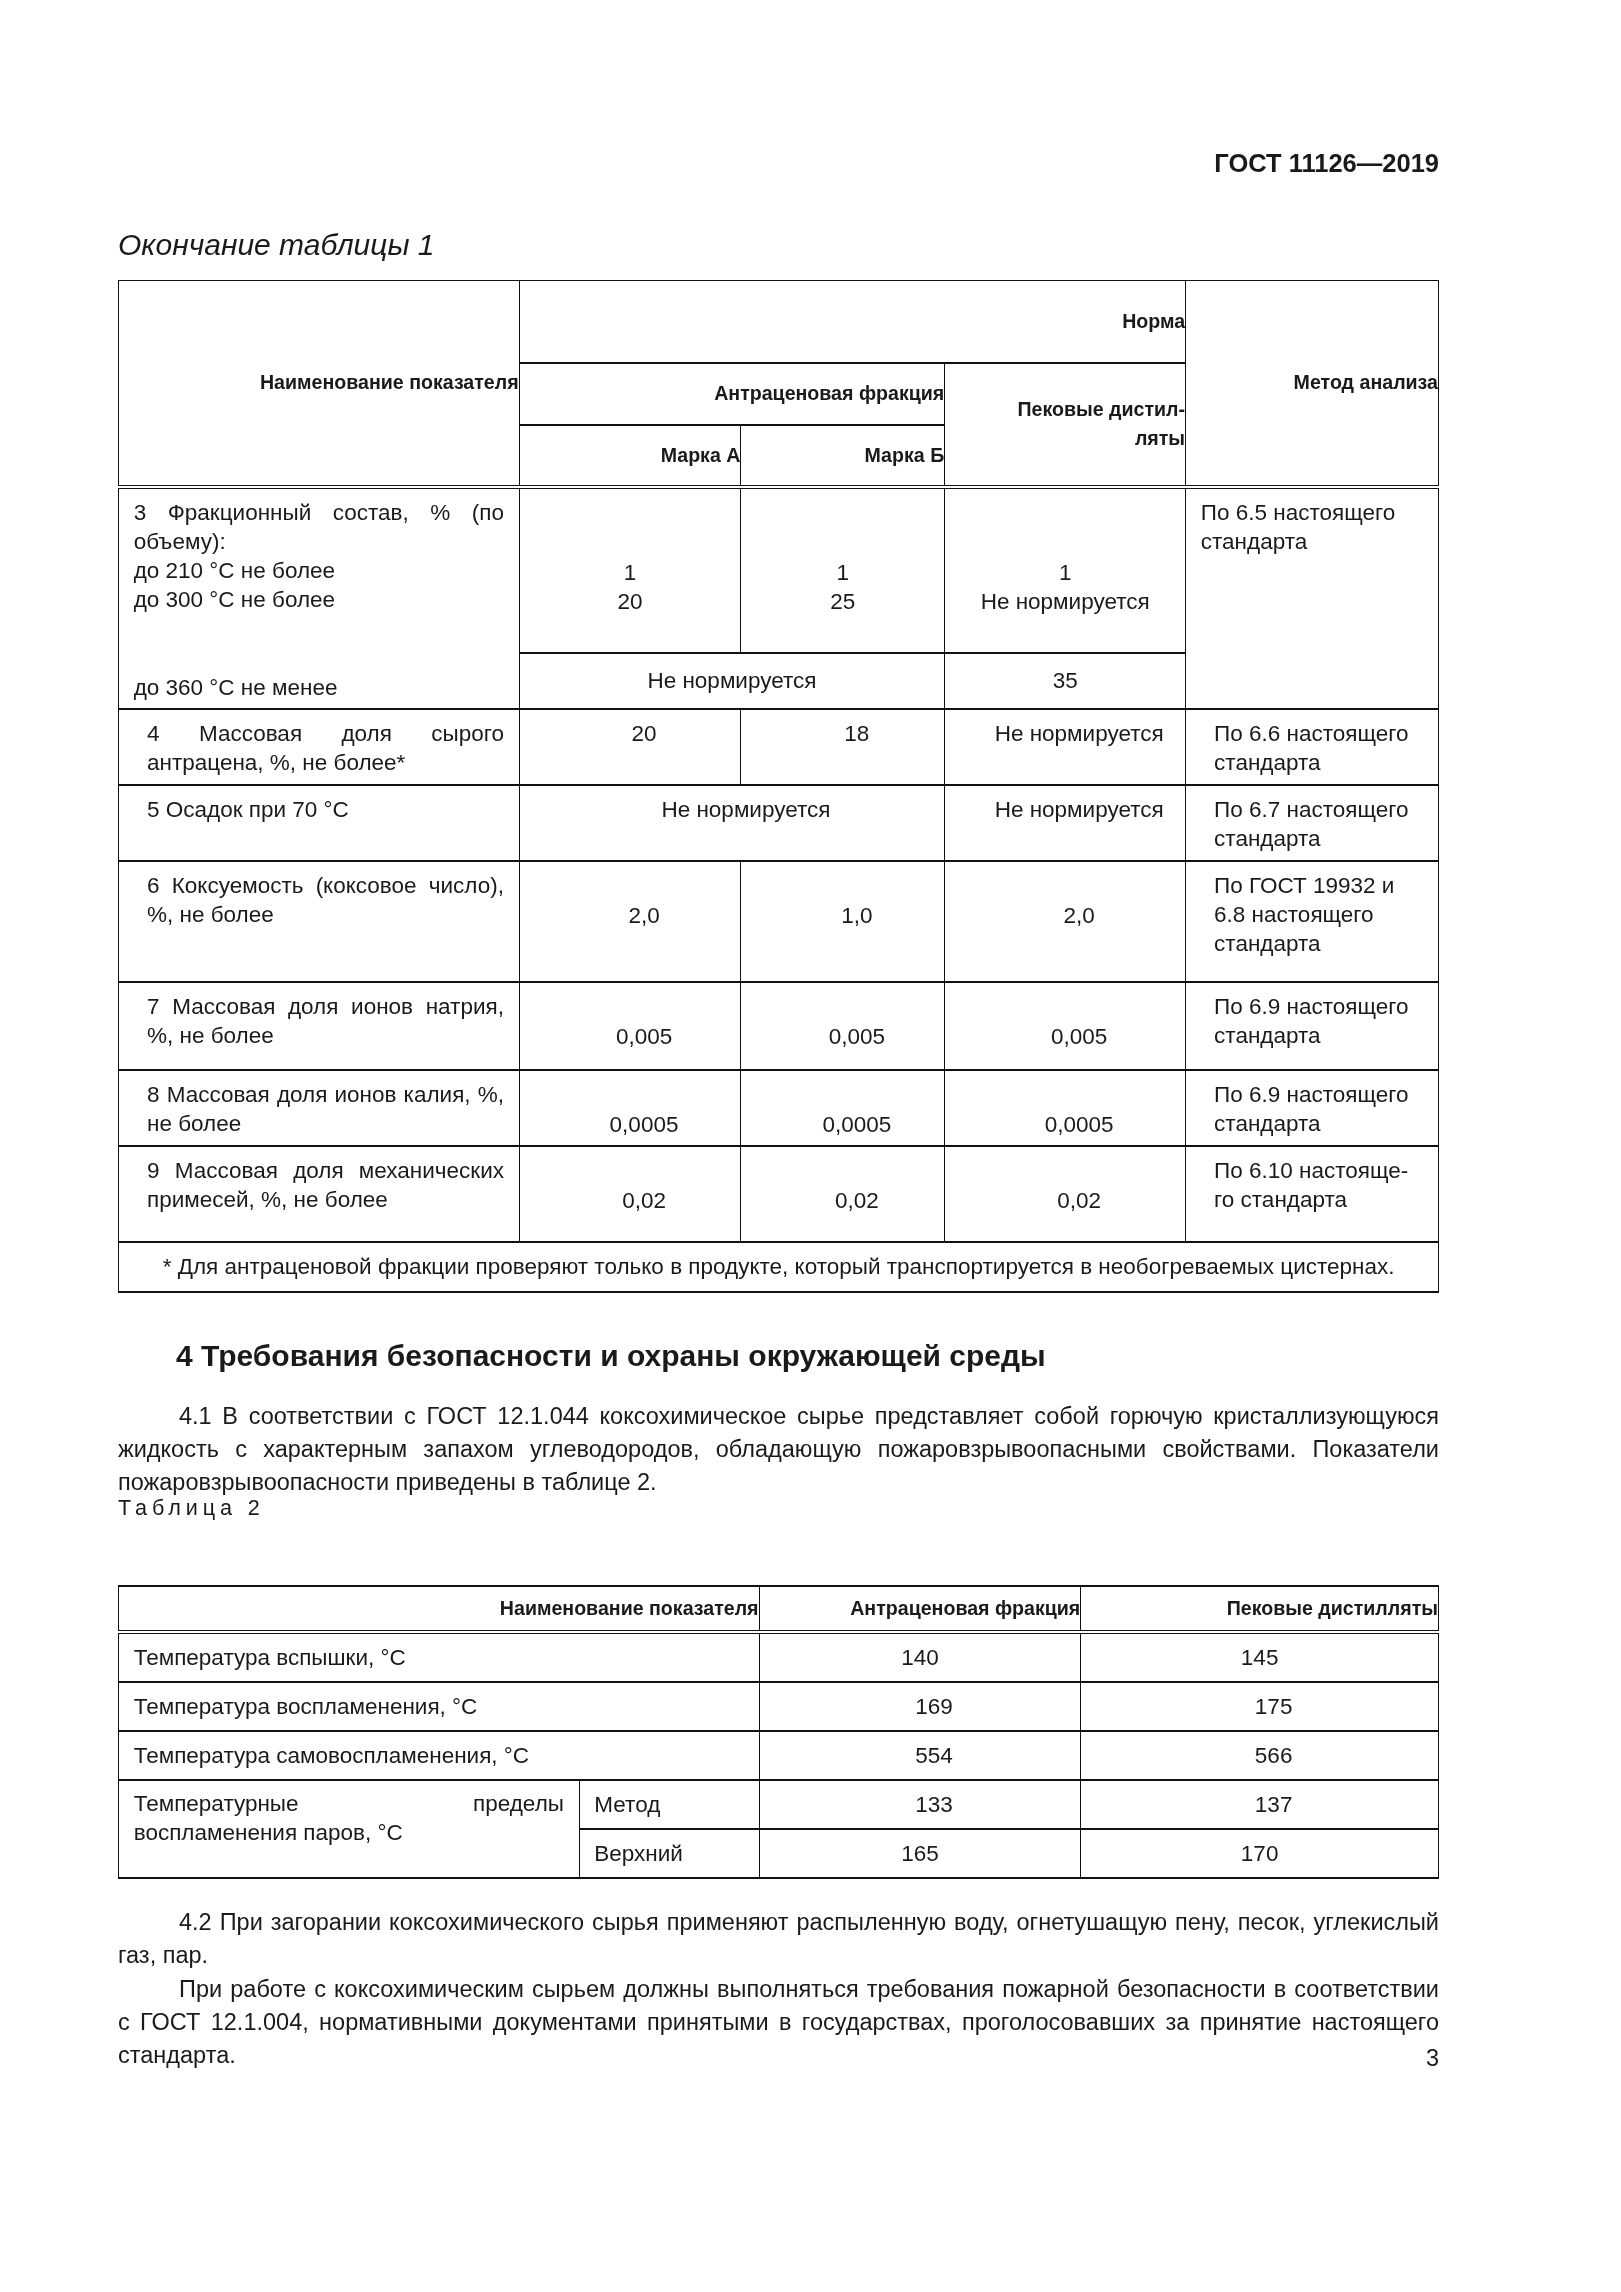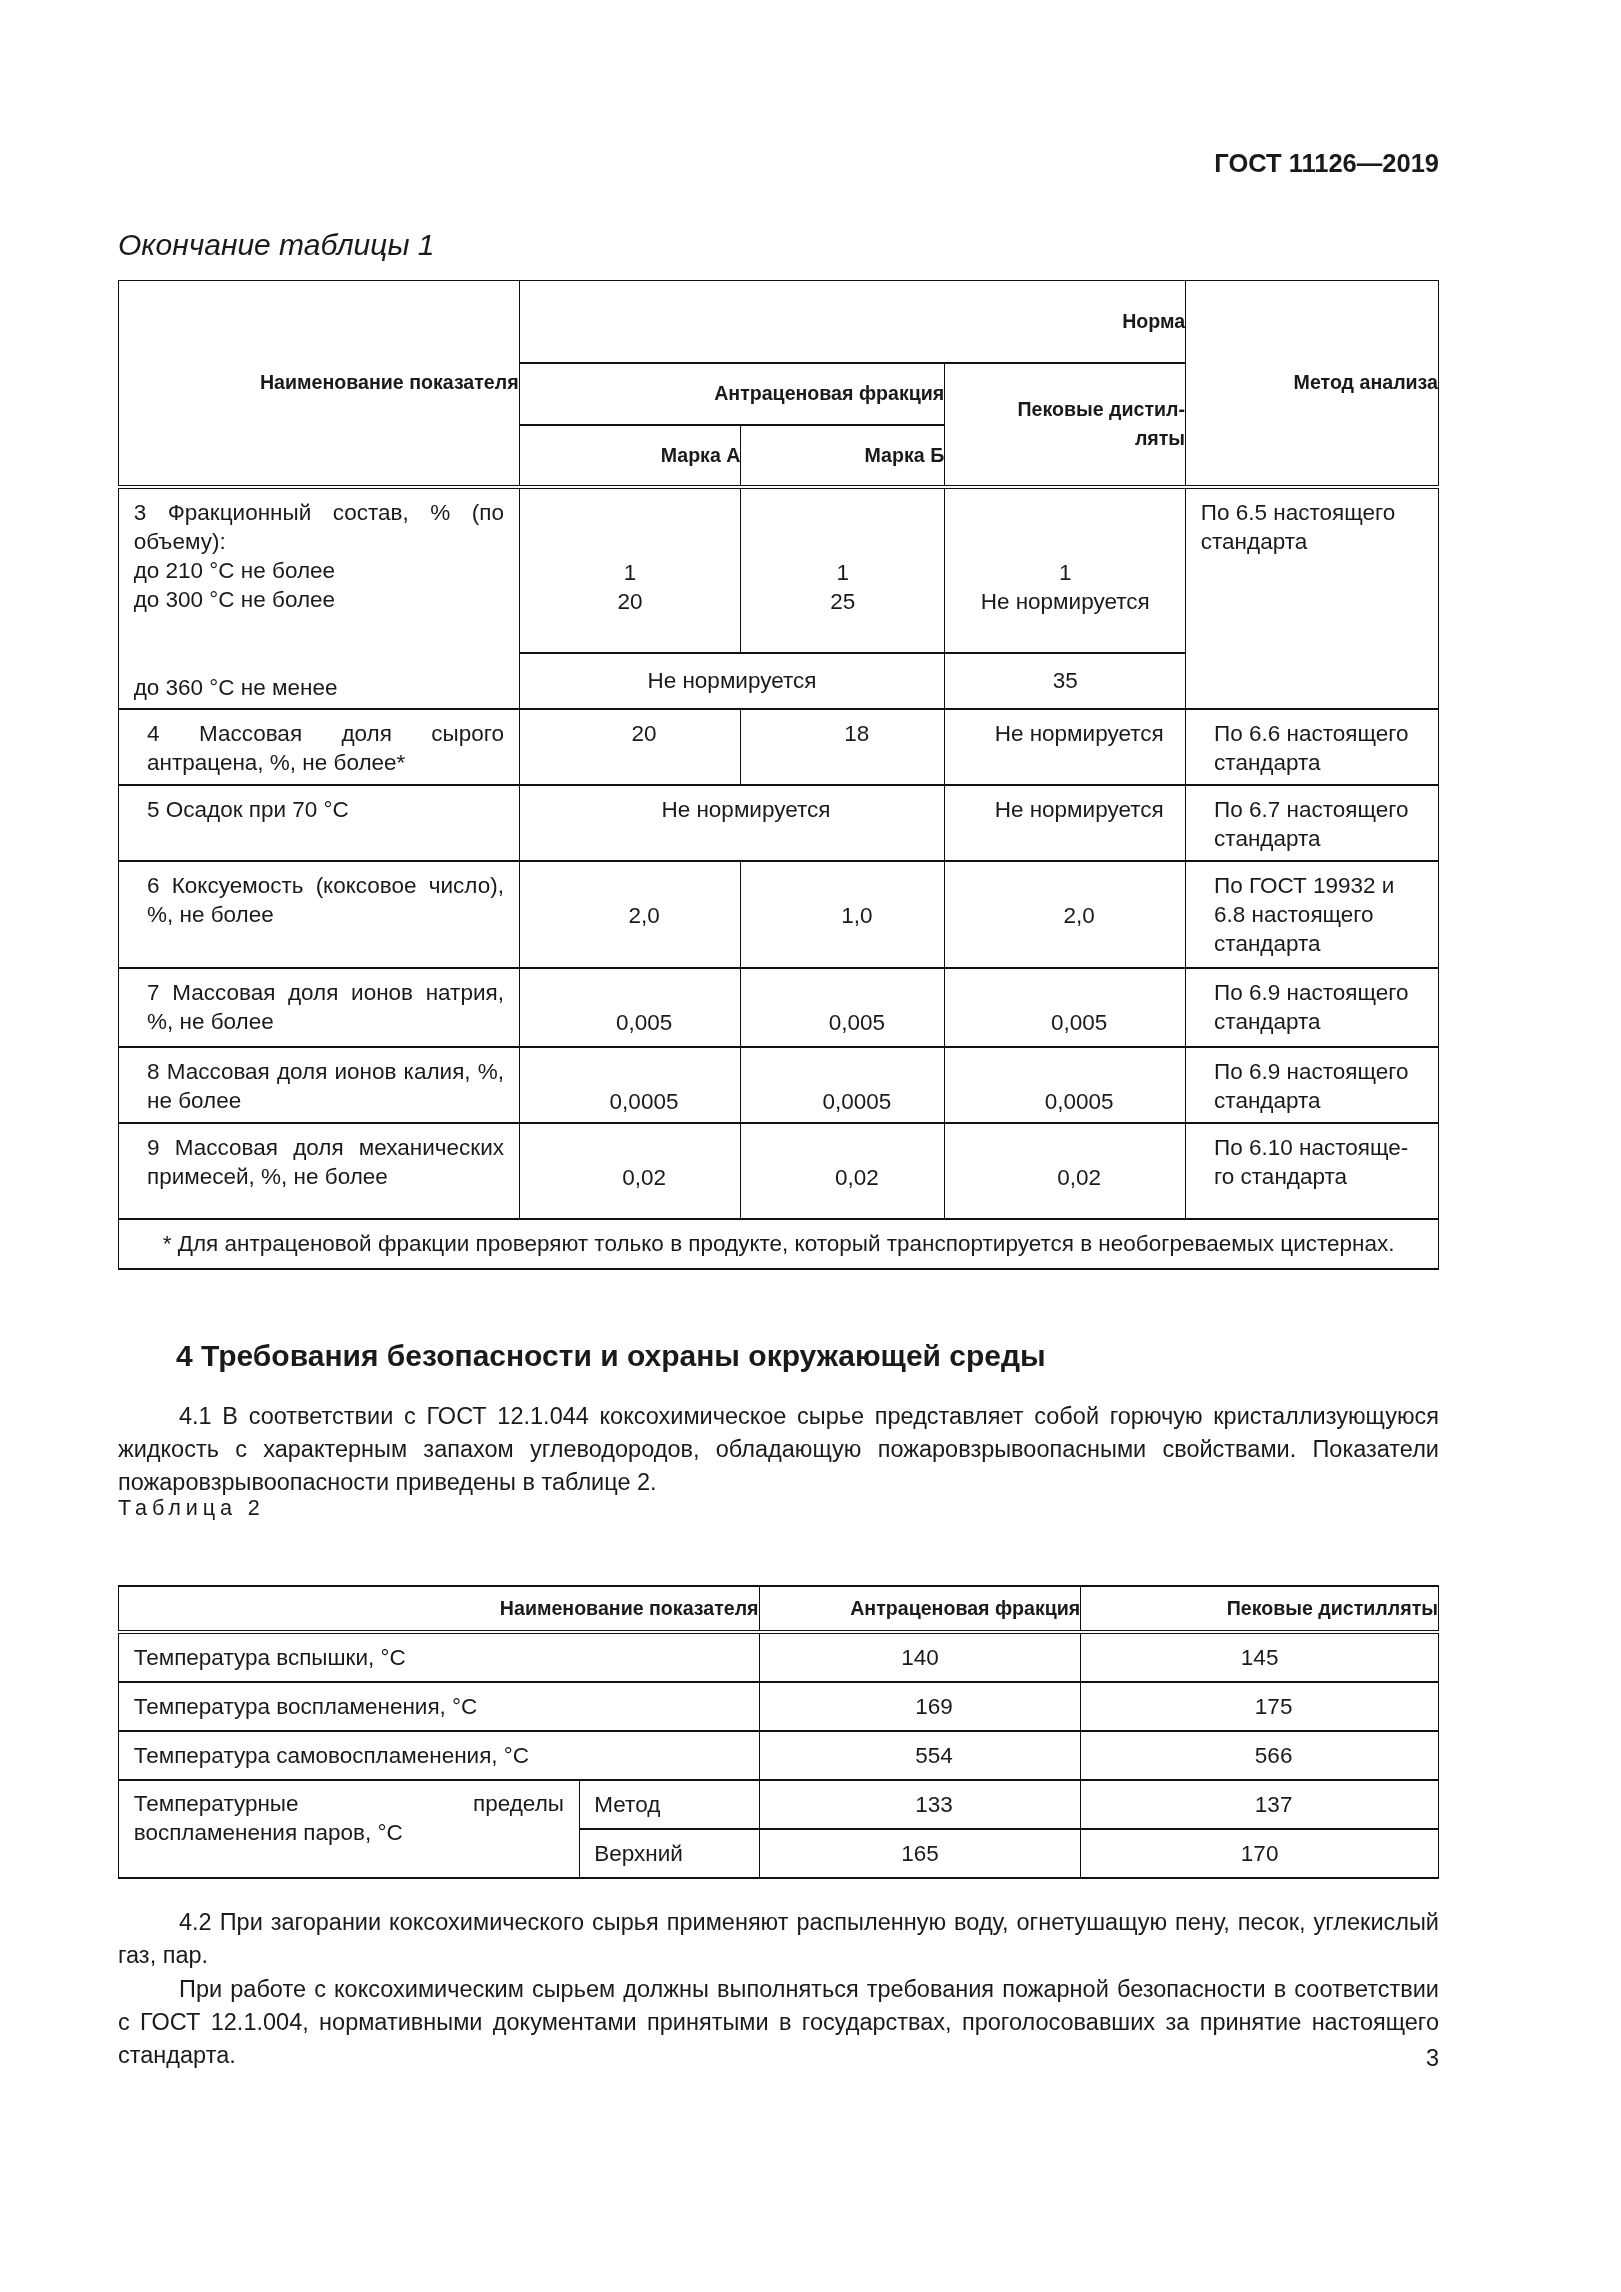--- a/index.html
+++ b/index.html
@@ -90,29 +90,29 @@
     <td class="meth">По 6.6 настоящего стандарта</td>
   </tr>
 
   <tr class="thick-top" style="height:76px">
     <td class="name">5 Осадок при 70 °С</td>
     <td class="val" colspan="2" style="padding-top:9.8px">Не нормируется</td>
     <td class="val" style="padding-top:9.8px">Не нормируется</td>
     <td class="meth">По 6.7 настоящего стандарта</td>
   </tr>
 
-  <tr class="thick-top" style="height:107px">
+  <tr class="thick-top" style="height:121px">
     <td class="name">6 Коксуемость (коксовое число), %, не более</td>
     <td class="val" style="padding-top:39px">2,0</td>
     <td class="val" style="padding-top:39px">1,0</td>
     <td class="val" style="padding-top:39px">2,0</td>
     <td class="meth">По ГОСТ 19932 и 6.8 настоящего стандарта</td>
   </tr>
 
-  <tr class="thick-top" style="height:79px">
+  <tr class="thick-top" style="height:88px">
     <td class="name">7 Массовая доля ионов натрия, %, не более</td>
     <td class="val" style="padding-top:39px">0,005</td>
     <td class="val" style="padding-top:39px">0,005</td>
     <td class="val" style="padding-top:39px">0,005</td>
     <td class="meth">По 6.9 настоящего стандарта</td>
   </tr>
   <tr class="thick-top" style="height:76px">
     <td class="name">8 Массовая доля ионов калия, %, не более</td>
     <td class="val" style="padding-top:39px">0,0005</td>
     <td class="val" style="padding-top:39px">0,0005</td>

